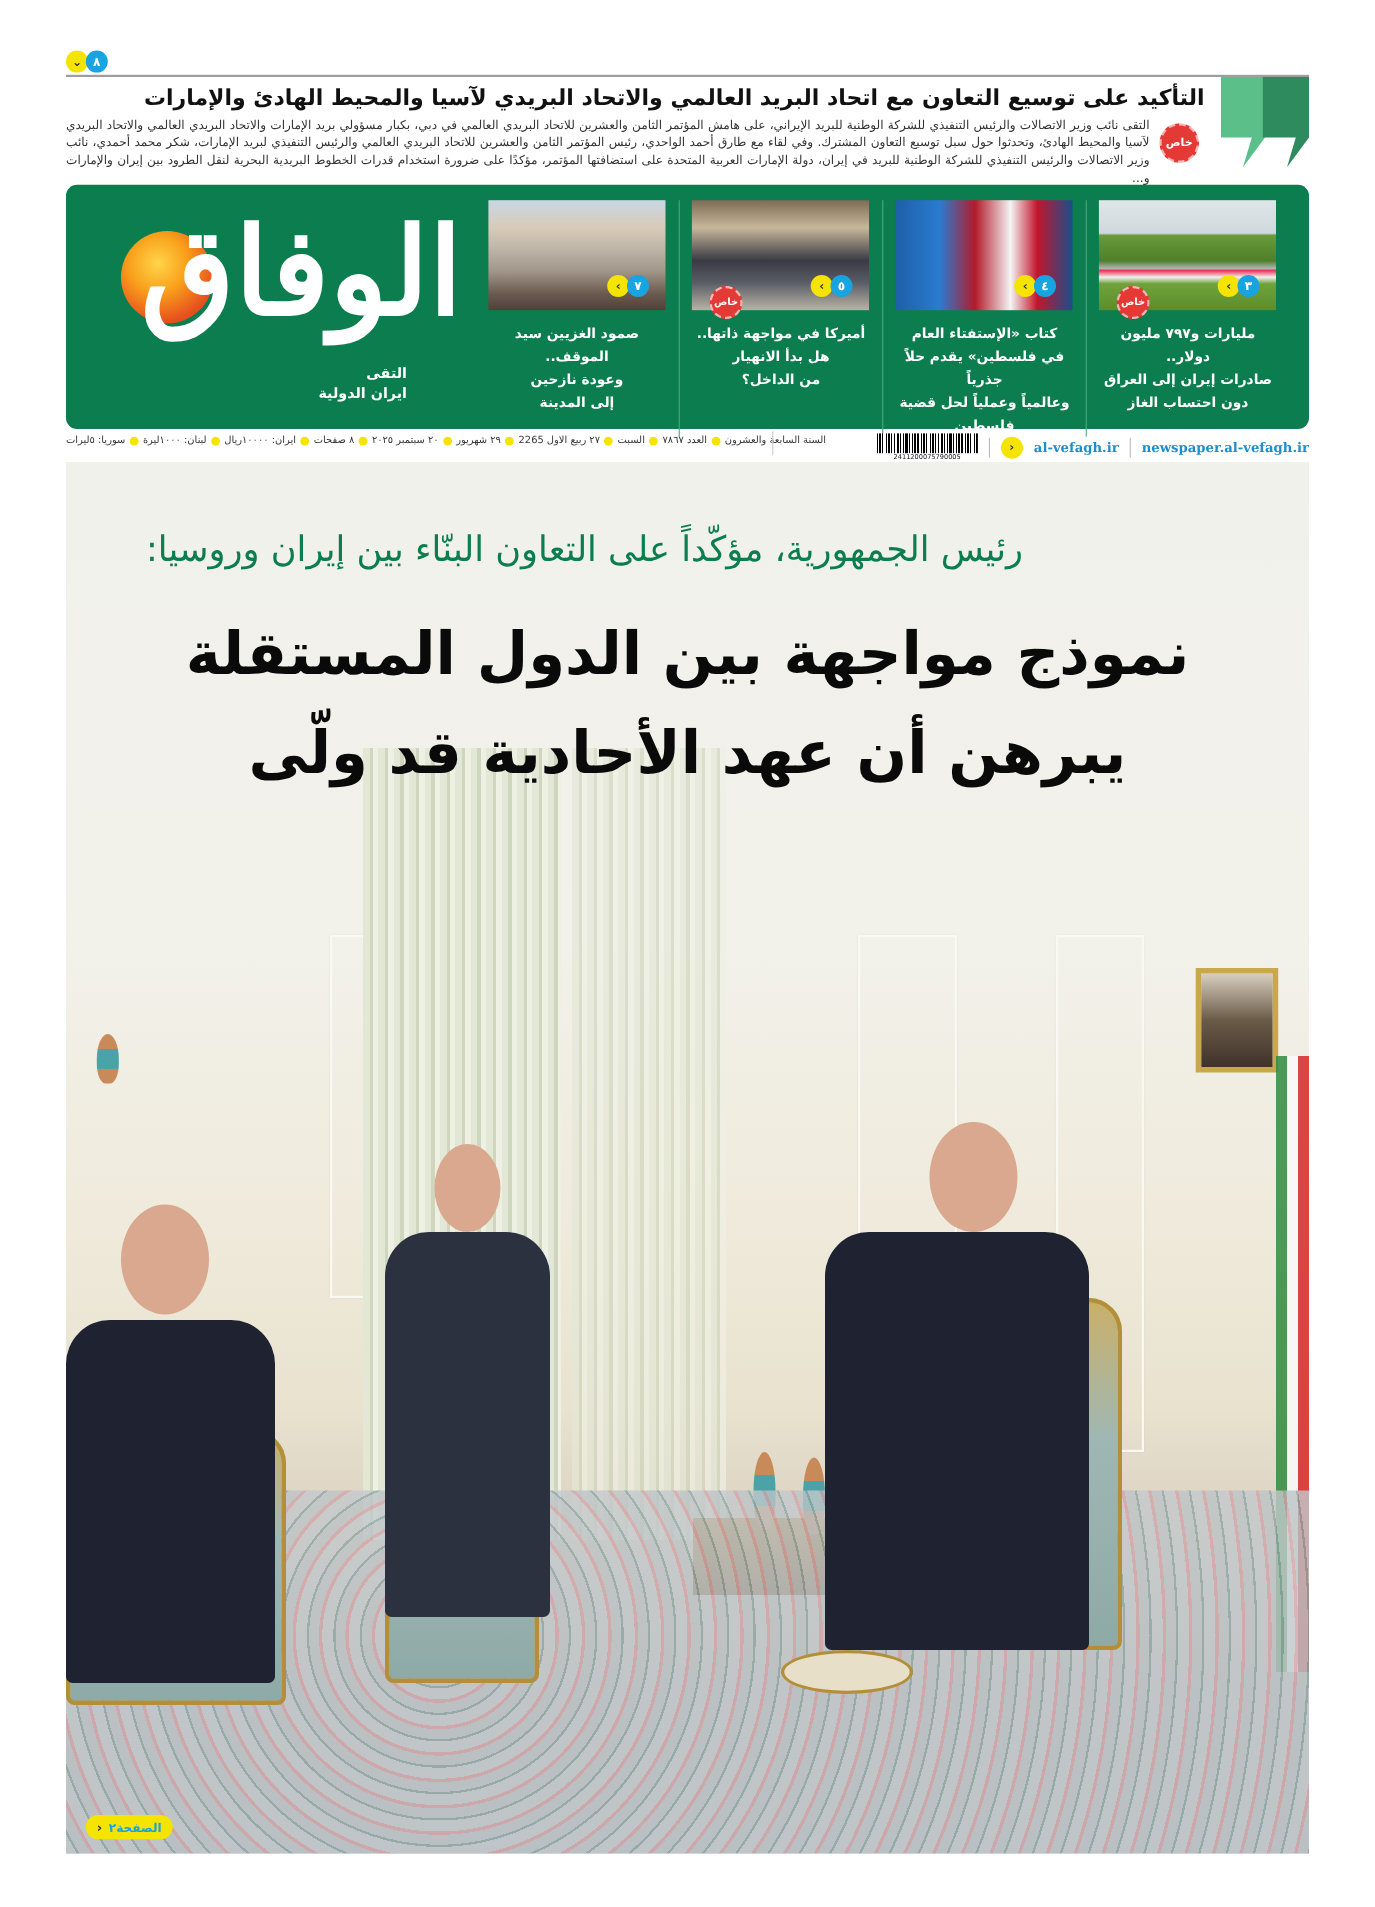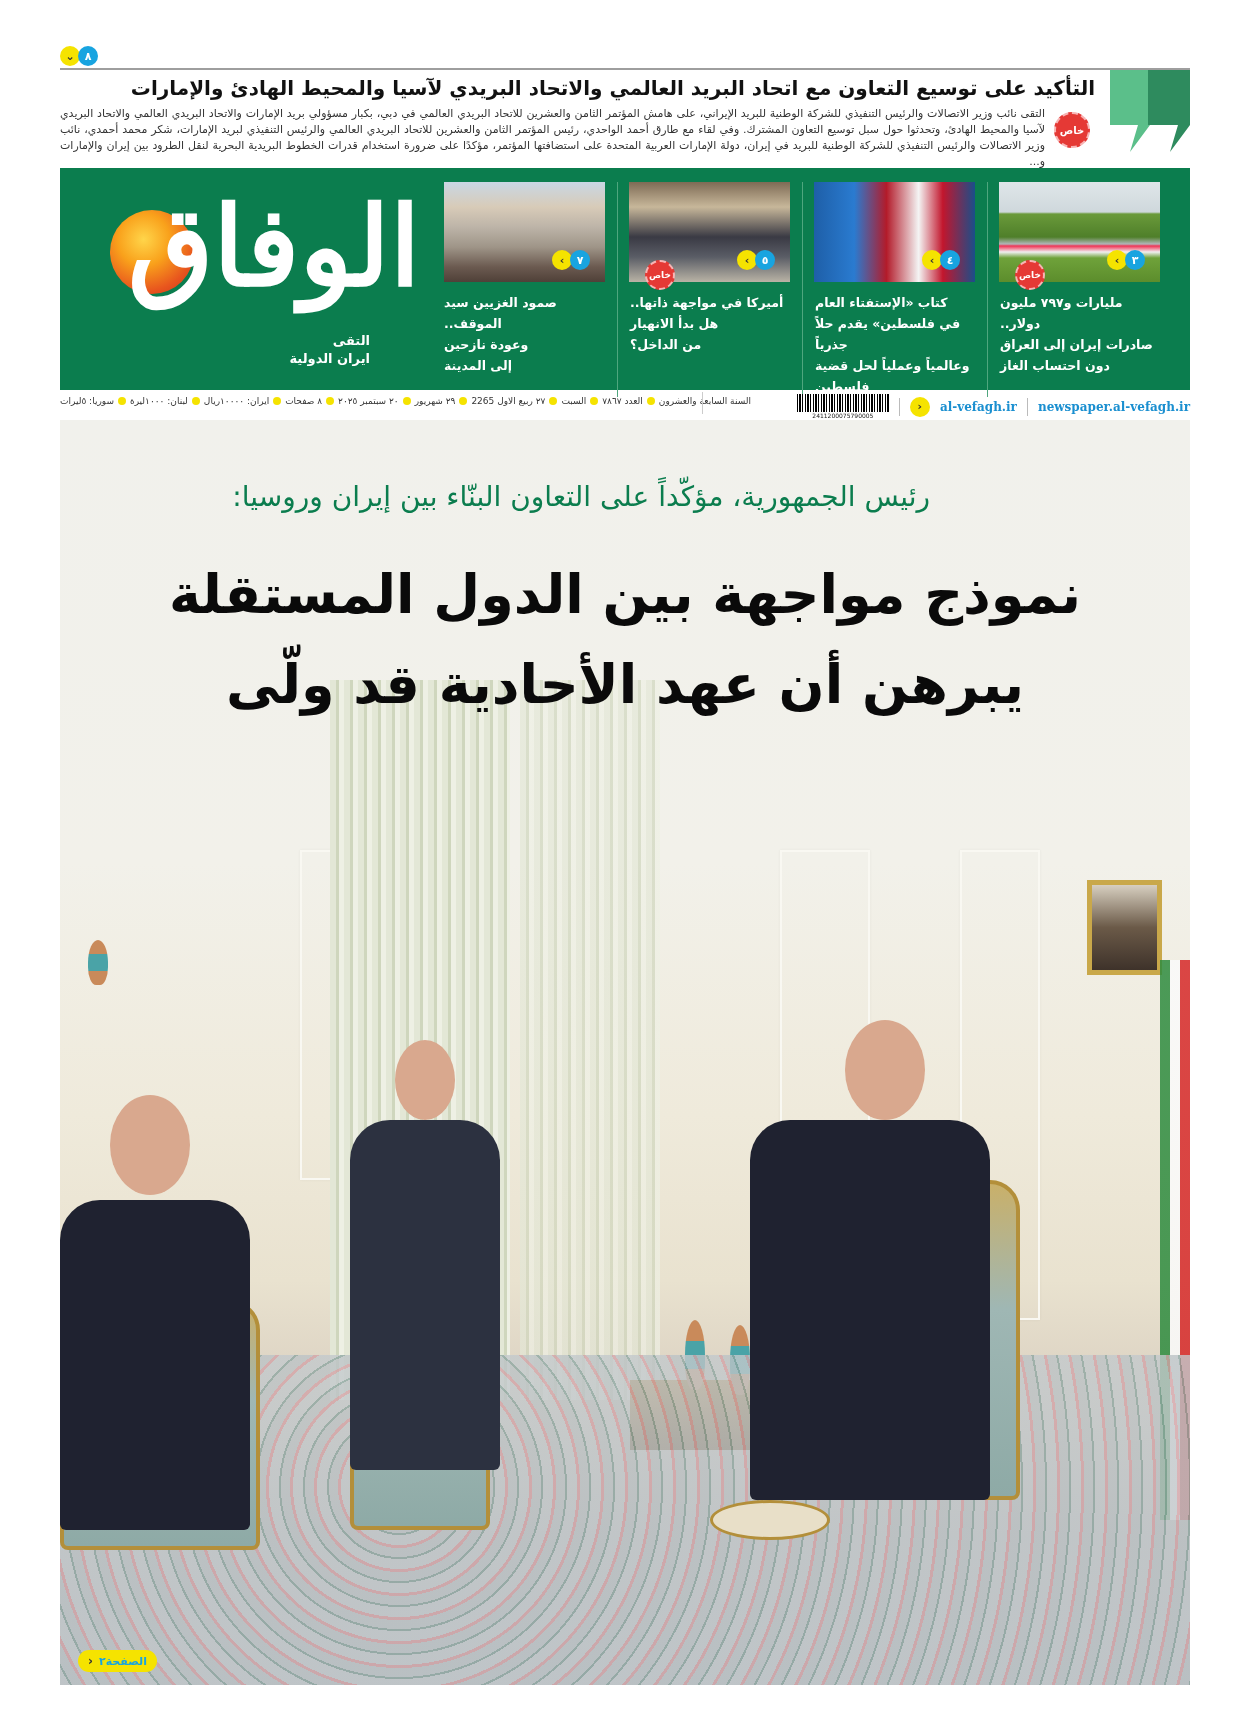--- a/index.html
+++ b/index.html
@@ -14,55 +14,55 @@
   .top-rule { position: absolute; left: 60px; right: 60px; top: 68px; height: 2px; background: #9e9e9e; }
 
   
   .top-story { position: absolute; left: 60px; right: 60px; top: 70px; height: 85px; }
   .quote-mark { position: absolute; right: 0; top: 0; width: 80px; height: 82px; }
   .top-headline { position: absolute; right: 95px; top: 6px; font-size: 20px; font-weight: bold; color: #111; white-space: nowrap; font-family: "DejaVu Sans", sans-serif; }
   .khas-badge { position: absolute; right: 100px; top: 42px; width: 36px; height: 36px; border-radius: 50%; background: #e53935; border: 2px dashed #f8b4b4; color: #fff; font-size: 10px; font-weight: bold; display: flex; align-items: center; justify-content: center; }
   .top-body { position: absolute; right: 145px; left: 0; top: 36px; font-size: 11px; line-height: 16px; color: #333; text-align: justify; }
 
   
-  .masthead { position: absolute; left: 60px; right: 60px; top: 168px; height: 222px; background: #0b7d4e; }
+  .masthead { position: absolute; left: 60px; right: 60px; top: 168px; height: 222px; background: #0b7d4e; border-radius: 10px; }
   .logo-area { position: absolute; left: 28px; top: 14px; width: 300px; height: 200px; }
   .globe { position: absolute; left: 22px; top: 28px; width: 84px; height: 84px; border-radius: 50%;
            background: radial-gradient(circle at 40% 35%, #ffd54a 0%, #f9a11b 35%, #e8551e 70%, #c9301a 100%); }
   .logo-text { position: absolute; left: 40px; top: 10px; font-size: 110px; font-weight: bold; color: #fff; line-height: 1; font-family: "DejaVu Serif", serif; white-space: nowrap; }
   .logo-sub { position: absolute; right: 18px; top: 150px; color: #fff; font-size: 13px; line-height: 18px; text-align: right; font-weight: bold; }
 
   .teasers { position: absolute; right: 18px; top: 14px; display: flex; direction: rtl; }
   .teaser { width: 185px; padding: 0 12px; border-left: 1px solid #4fa67e; position: relative; }
   .teaser:last-child { border-left: none; }
   .teaser-img { width: 161px; height: 100px; position: relative; overflow: hidden; }
   .img-trucks { background: linear-gradient(180deg, #dfe6e9 0%, #cfd8dc 30%, #6a9a3a 32%, #4f7f2a 55%, #b0b5b8 62%, #e35 64%, #f0f0f0 70%, #6fa23a 76%, #5c8d2c 100%); }
   .img-book { background: linear-gradient(90deg, #1e5fa8 0%, #2a7bd0 25%, #b31b2a 45%, #f4f4f4 65%, #c2162d 80%, #1a4e8a 100%); }
   .img-protest { background: linear-gradient(180deg, #7e6b55 0%, #c7b79a 25%, #3a3a44 55%, #5a5d66 75%, #b9b3a5 100%); }
   .img-gaza { background: linear-gradient(180deg, #c9d7e4 0%, #d8cbb8 25%, #bdb4a8 45%, #9f9588 65%, #6b5a50 85%, #4f4038 100%); }
   .num-pair { position: absolute; left: 108px; top: 68px; display: flex; direction: ltr; }
   .teaser .khas { position: absolute; right: 127px; top: 78px; width: 30px; height: 30px; border-radius: 50%; background: #e53935; color: #fff; font-size: 9px; font-weight: bold; display: flex; align-items: center; justify-content: center; border: 2px dashed #f8b4b4; }
-  .teaser-title { color: #fff; font-size: 12.5px; font-weight: bold; line-height: 21px; margin-top: 10px; text-align: left; }
+  .teaser-title { color: #fff; font-size: 12.5px; font-weight: bold; line-height: 21px; margin-top: 10px; text-align: center; }
 
   
   .info-strip { position: absolute; left: 60px; right: 60px; top: 392px; height: 24px; display: flex; align-items: center; direction: ltr; font-size: 9.5px; }
   .site-links { display: flex; align-items: center; gap: 10px; position: absolute; right: 0; top: 2px; direction: ltr; }
   .site-link { color: #1a8fd0; font-weight: bold; font-size: 12px; font-family: "DejaVu Serif", serif; }
   .sep { width: 1px; height: 18px; background: #bbb; }
   .barcode { width: 92px; height: 18px; position: relative;
              background: repeating-linear-gradient(90deg, #000 0 1px, #fff 1px 2px, #000 2px 4px, #fff 4px 5px, #000 5px 6px, #fff 6px 8px); }
   .barcode-num { font-size: 6px; text-align: center; color: #222; direction: ltr; }
   .meta-line { position: absolute; left: 0; top: 4px; direction: rtl; font-size: 9px; color: #333; white-space: nowrap; display: flex; gap: 4px; align-items: center; }
   .dot { width: 8px; height: 8px; border-radius: 50%; background: #f5e300; display: inline-block; }
   .meta-sep { position: absolute; left: 642px; top: 0; width: 1px; height: 22px; background: #ccc; }
 
   
   .hero { position: absolute; left: 60px; right: 60px; top: 420px; height: 1265px; overflow: hidden;
           background: linear-gradient(180deg, #f1f1ec 0%, #f2f1ea 35%, #efeadb 55%, #e9e2cf 68%, #d9cfc0 78%, #b9b6b3 88%, #aeb3b6 100%); }
-  .subhead { position: absolute; right: 260px; top: 60px; font-size: 28px; color: #0b7d4e; white-space: nowrap; margin-left: 40px; }
+  .subhead { position: absolute; right: 260px; top: 60px; font-size: 32px; color: #0b7d4e; white-space: nowrap; margin-left: 40px; }
   .headline { position: absolute; left: 0; right: 0; top: 130px; text-align: center; font-size: 54px; font-weight: bold; line-height: 90px; color: #0a0a0a; font-family: "DejaVu Sans", sans-serif; }
 
   
   .curtain { position: absolute; background: repeating-linear-gradient(90deg, #e3e7d6 0 6px, #cfd6bd 6px 9px, #eef0e4 9px 14px); }
   .wall-panel { position: absolute; border: 2px solid #f9f8f2; box-shadow: 0 0 3px rgba(0,0,0,0.05); }
   .portrait { position: absolute; right: 28px; top: 460px; width: 75px; height: 95px; background: linear-gradient(180deg, #d7cfc0, #6b5a48 50%, #3e322a); border: 5px solid #c9a84a; }
   .flag { position: absolute; right: 0; top: 540px; width: 30px; height: 560px;
           background: linear-gradient(90deg, #2e8b3e 0 33%, #fafafa 33% 66%, #d62828 66% 100%); opacity: .85; }
   .carpet { position: absolute; left: 0; right: 0; bottom: 0; height: 330px;
             background: repeating-radial-gradient(circle at 30% 40%, #c3c9cc 0 10px, #d3a4a8 10px 13px, #bcc3c6 13px 22px, #8fa7a2 22px 24px); opacity: .8; }

